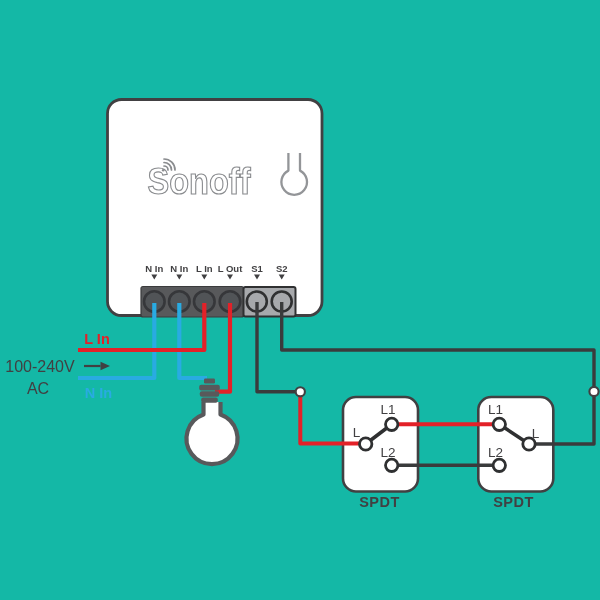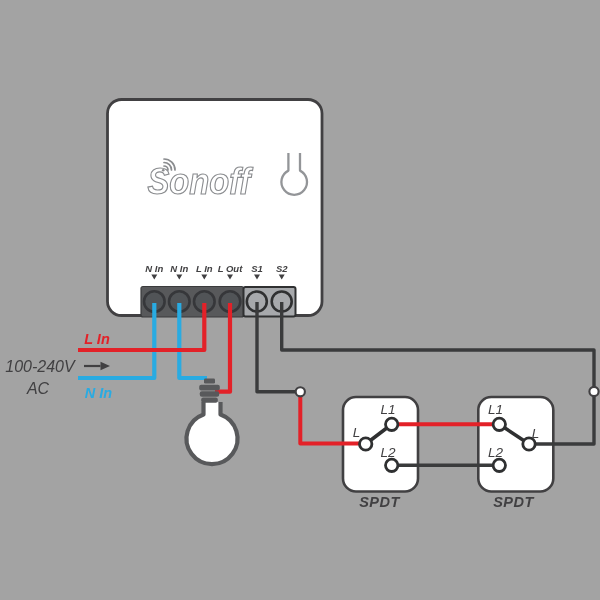--- a/index.html
+++ b/index.html
@@ -1,16 +1,16 @@
 <!DOCTYPE html>
 <html><head>
 <meta charset="utf-8">
 <style>
   html,body{margin:0;padding:0;background:#ffffff;}
-  .stage{position:relative;width:600px;height:600px;background:#a3a3a3;overflow:hidden;font-style:italic;}
+  .stage{position:relative;width:600px;height:600px;background:#14b8a6;overflow:hidden;}
   svg{position:absolute;left:0;top:0;}
   text{font-family:"Liberation Sans", sans-serif;}
   .t-label{font-size:9.5px;font-weight:bold;fill:#414042;text-anchor:middle;}
   .sw-label{font-size:13.5px;fill:#414042;text-anchor:middle;}
   .spdt-label{font-size:14.5px;font-weight:bold;fill:#414042;text-anchor:middle;letter-spacing:0.5px;}
   .src-dark{font-size:16px;fill:#414042;text-anchor:middle;}
   .src-red{font-size:14.5px;font-weight:bold;fill:#e32128;text-anchor:middle;}
   .src-blue{font-size:14.5px;font-weight:bold;fill:#29abe2;text-anchor:middle;}
   .logo-text{font-size:36px;font-weight:bold;fill:#ffffff;stroke:#8a8c8f;stroke-width:1.2px;text-anchor:middle;}
 </style>

